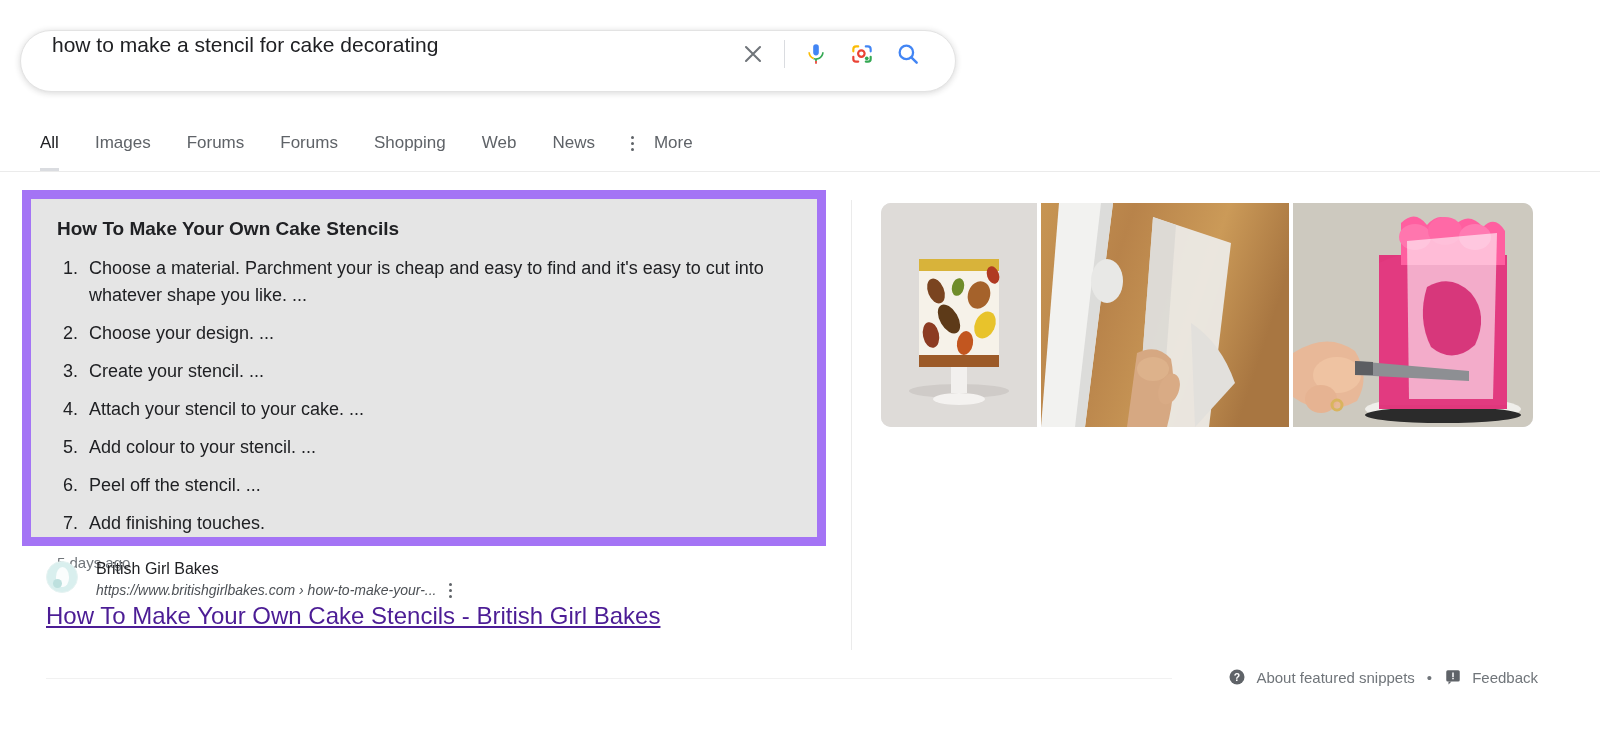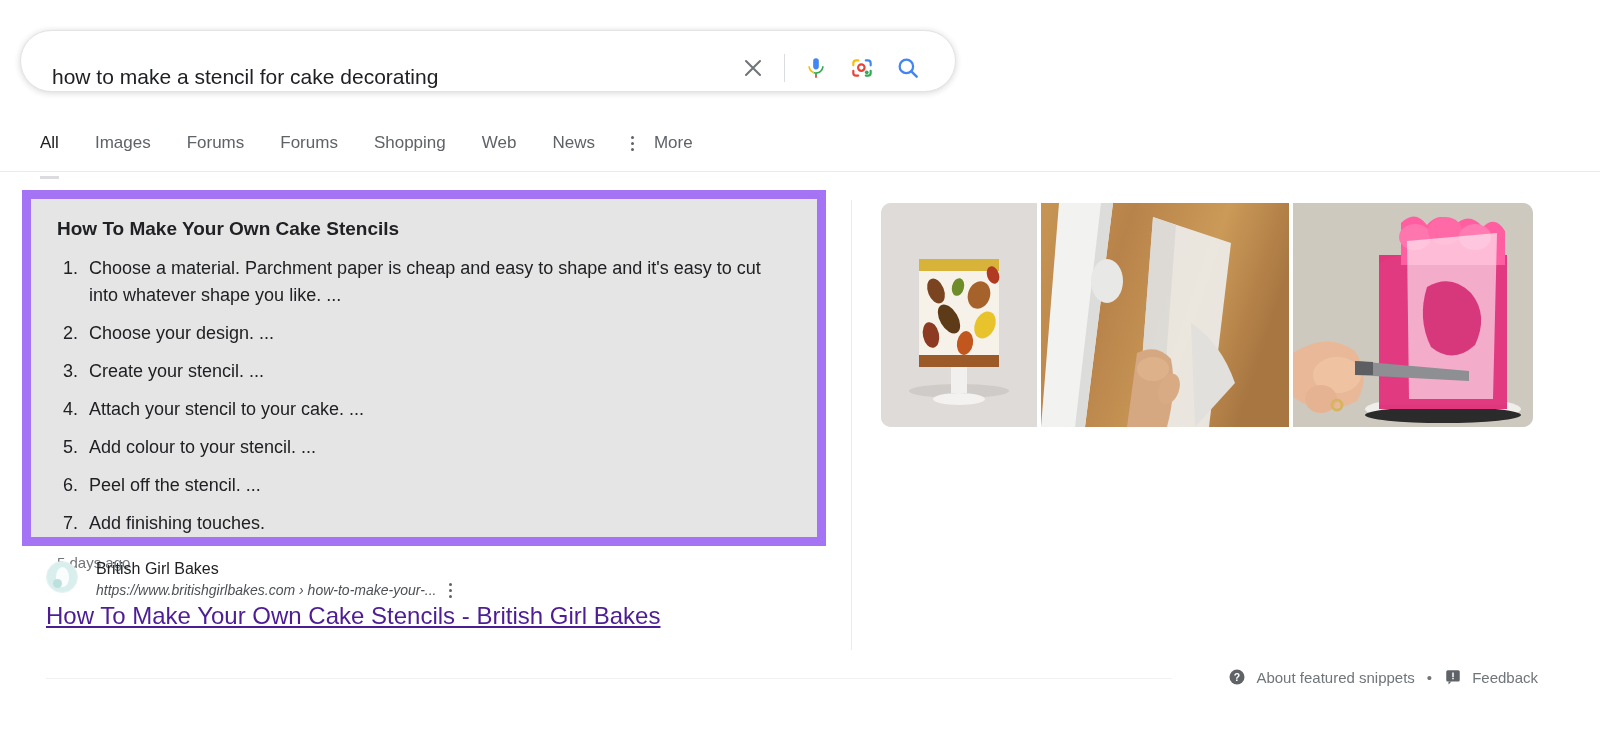--- a/index.html
+++ b/index.html
@@ -13,21 +13,21 @@
   .page { position: relative; width: 1600px; height: 730px; overflow: hidden; }
 
   
   .searchbar {
     position: absolute; left: 20px; top: 30px;
     width: 936px; height: 62px;
     background: #fff;
     border: 1px solid #e3e3e3;
     border-radius: 31px;
     box-shadow: 0 1px 6px rgba(32,33,36,.18);
-    display: flex; align-items: flex-end;
+    display: flex; align-items: flex-start;
   }
   .search-input {
     flex: 1 1 auto;
     border: none; outline: none; background: transparent;
     font-family: "Liberation Sans", sans-serif;
     font-size: 21px; color: #202124;
     padding: 0 0 0 31px;
     line-height: 28px;
   }
   .sb-icons { display: flex; align-items: center; padding-right: 24px; }
@@ -41,21 +41,21 @@
   
   .nav {
     position: absolute; left: 0; top: 126px;
     width: 1600px; height: 46px;
     display: flex; align-items: flex-start;
     border-bottom: 1px solid #ebebeb;
   }
   .nav-inner { display: flex; align-items: flex-start; padding-left: 40px; }
   .tab {
     font-size: 17px; color: #5f6368;
-    padding: 6px 0 22px 0; margin-right: 36px;
+    padding: 6px 0 14px 0; margin-right: 36px;
     cursor: pointer; white-space: nowrap;
     border-bottom: 3px solid transparent;
     line-height: 22px;
   }
   .tab.active { color: #202124; border-bottom-color: #dadce0; }
   .tab-more {
     display: flex; align-items: center; gap: 20px;
     font-size: 17px; color: #5f6368; padding: 6px 0 14px 0;
     cursor: pointer; white-space: nowrap; line-height: 22px;
   }
@@ -205,21 +205,21 @@
             <i></i>
           </span>
         <span>More</span>
       </div>
     </div>
   </div>
 
   <div class="snippet">
     <div class="snip-title">How To Make Your Own Cake Stencils</div>
     <ol class="snip-list">
-      <li>Choose a material. Parchment paper is cheap and easy to shape and it's easy to cut into whatever shape you like. ...</li>
+      <li>Choose a material. Parchment your is cheap and easy to find and it's easy to cut into whatever shape you like. ...</li>
       <li>Choose your design. ...</li>
       <li>Create your stencil. ...</li>
       <li>Attach your stencil to your cake. ...</li>
       <li>Add colour to your stencil. ...</li>
       <li>Peel off the stencil. ...</li>
       <li>Add finishing touches.</li>
     </ol>
     <div class="snip-date">5 days ago</div>
   </div>
 

